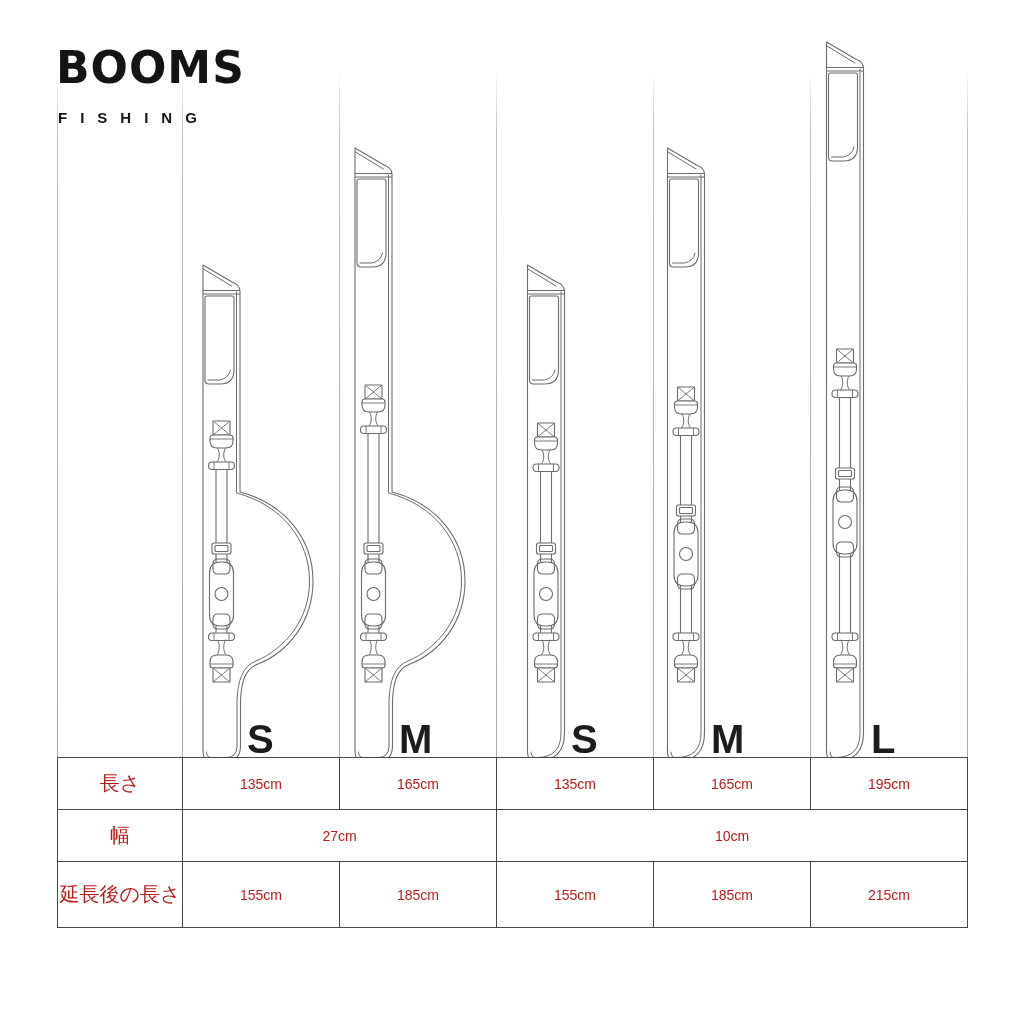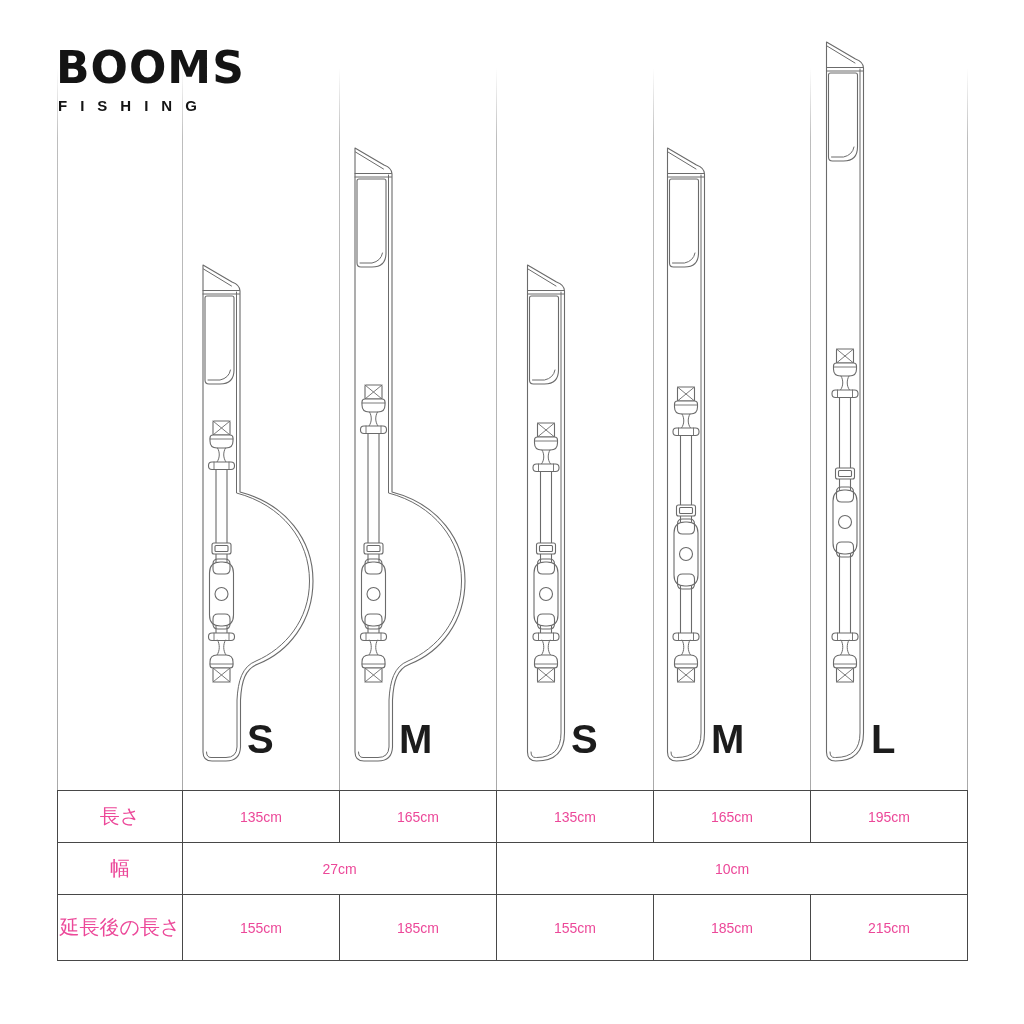--- a/index.html
+++ b/index.html
@@ -6,23 +6,23 @@
   #canvas{
     position:relative;width:1024px;height:1024px;background:#ffffff;overflow:hidden;
     font-family:"Liberation Sans","DejaVu Sans",sans-serif;
     padding-left:26px;
   }
   .vline{position:absolute;top:68px;width:1px;height:722px;
     background:linear-gradient(to bottom, rgba(190,190,190,0) 0px, #bdbdbd 70px, #a9a9a9 100%);}
   #art{position:absolute;left:0;top:0;}
   .logo{position:absolute;left:56px;top:46px;color:#141414;}
   .logo-main{font-family:"DejaVu Sans","Liberation Sans",sans-serif;font-weight:900;font-size:44px;line-height:1.0;letter-spacing:1px;}
-  .logo-sub{font-weight:700;font-size:15px;letter-spacing:13px;margin-top:7px;margin-left:2px;color:#141414;}
+  .logo-sub{font-weight:700;font-size:15px;letter-spacing:13px;margin-top:19px;margin-left:2px;color:#141414;}
   .size-label{position:absolute;top:719px;font-size:40px;font-weight:600;color:#1c1c1c;line-height:1;}
-  table.spec{position:absolute;left:57px;top:790px;width:910px;border-collapse:collapse;table-layout:fixed;color:#ec4899;}
+  table.spec{position:absolute;left:57px;top:757px;width:910px;border-collapse:collapse;table-layout:fixed;color:#b91c1c;}
   table.spec td{border:1px solid #474747;text-align:center;vertical-align:middle;font-size:14px;padding:0;background:#fff;}
   table.spec td.hd{font-size:20px;}
   tr.r1{height:52px}tr.r2{height:52px}tr.r3{height:66px}
 </style>
 </head>
 <body>
 
 <div id="canvas">
 
   <div>

